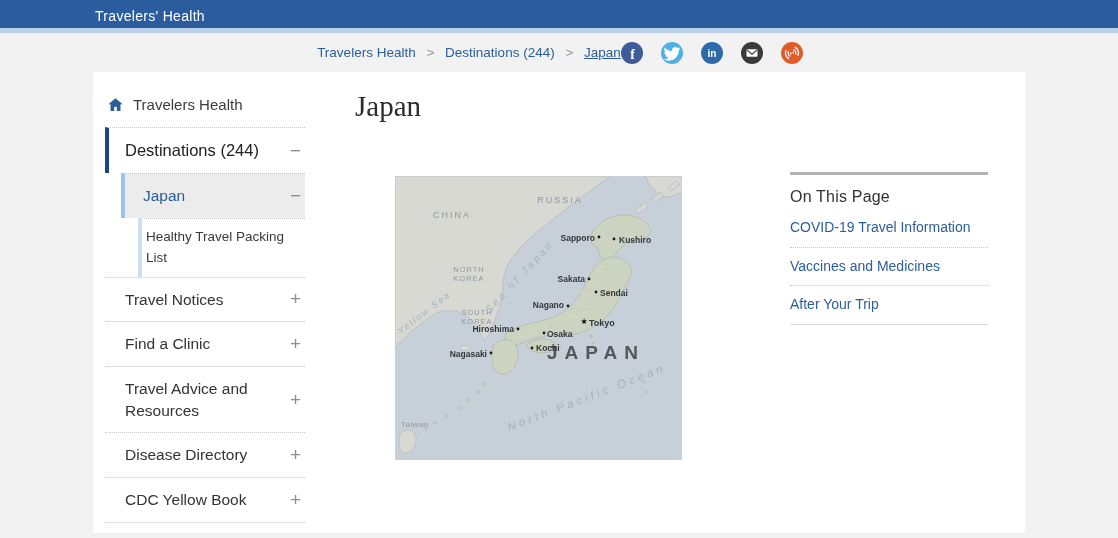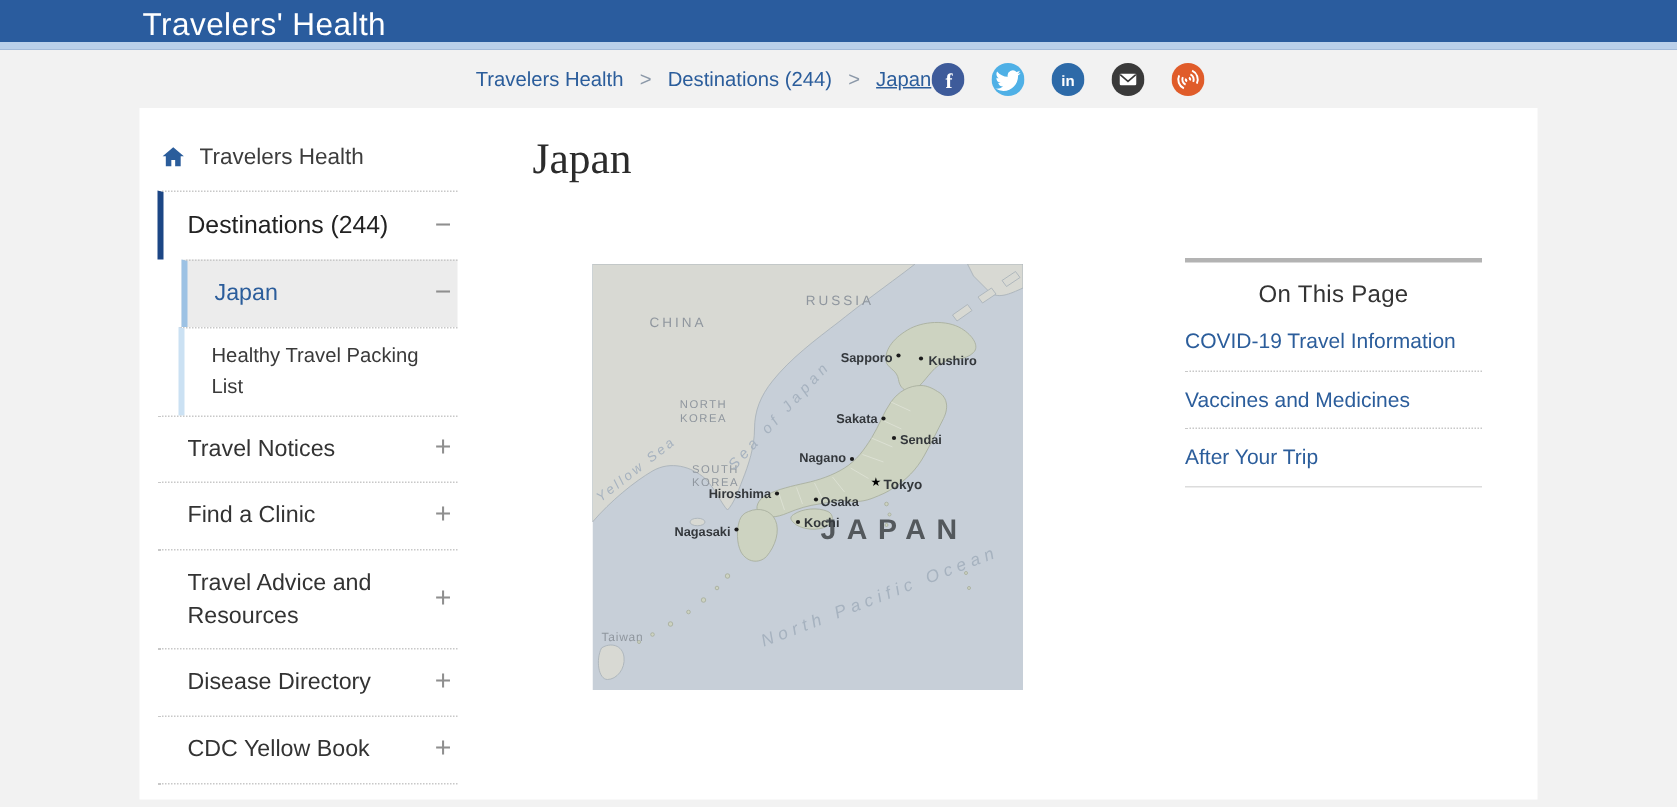--- a/index.html
+++ b/index.html
@@ -4,56 +4,56 @@
 <style>
   * { box-sizing: border-box; }
   html,body { margin:0; padding:0; }
   body {
     width:1118px; height:538px; overflow:hidden;
     background:var(--page_bg,#F2F2F2);
     font-family:"Liberation Sans", sans-serif;
   }
   
   .masthead { height:33px; background:var(--header_bg,#2A5C9E); border-bottom:5px solid var(--header_border,#BAD0EA); }
-  .masthead h1 { margin:0; padding-left:95px; font-size:21px; font-weight:400; color:#fff; line-height:33px; letter-spacing:.3px; }
+  .masthead h1 { margin:0; padding-left:95px; font-size:14px; font-weight:400; color:#fff; line-height:33px; letter-spacing:.3px; }
   .container { width:932px; margin-left:93px; }
   
   .bc-row { height:39px; display:flex; align-items:center; justify-content:center; padding:0 10px 0 12px; }
   .breadcrumb { font-size:13.5px; }
   .breadcrumb a { color:var(--link,#2B5D9B); text-decoration:none; cursor:pointer; }
   .breadcrumb a.current { text-decoration:underline; }
   .breadcrumb .sep { color:#8b98a8; margin:0 7px; }
   .social { display:flex; gap:18px; align-items:center; }
   .social a { display:block; width:22px; height:22px; cursor:pointer; }
   
   .card { position:relative; background:#fff; height:461px; }
   
   .sidebar { position:absolute; left:12px; top:14px; width:200px; }
   .home-row { display:flex; align-items:center; gap:9px; padding:10px 0 14px 2px; font-size:15px; color:#3c3c3c; cursor:pointer; }
   .home-row svg { flex:0 0 auto; }
   .nav { list-style:none; margin:0; padding:0; }
   .nav li { position:relative; border-top:1px dotted #c8c8c8; padding:11px 26px 11px 20px; font-size:15.5px; color:#333; line-height:1.4; cursor:pointer; }
   .nav .tog { position:absolute; right:4px; top:50%; transform:translateY(-50%); color:#8f8f8f; font-size:19px; font-weight:300; cursor:pointer; }
   .nav li.dest { font-size:16.5px; font-weight:500; color:#222; border-left:4px solid var(--bar_navy,#1C4685); padding-left:16px; }
   .nav li.japan { margin-left:16px; border-left:4px solid var(--bar_blue,#9DC2E4); background:var(--nav_active_bg,#ECECEC); padding-left:18px; color:var(--link,#2B5D9B); font-weight:500; font-size:15.5px; }
-  .nav li.packing { margin-left:14px; border-left:4px solid var(--bar_light,#CBE1F3); padding:8px 10px 8px 18px; font-size:13.5px; line-height:1.55; color:#3a3a3a; }
+  .nav li.packing { margin-left:33px; border-left:4px solid var(--bar_light,#CBE1F3); padding:8px 10px 8px 4px; font-size:13.5px; line-height:1.55; color:#3a3a3a; }
   
   .page-title { position:absolute; left:262px; top:18px; margin:0; font-family:"Liberation Serif", serif; font-size:29px; font-weight:400; color:#2b2b2b; }
   .map-fig { position:absolute; left:302px; top:104px; margin:0; width:287px; height:284px; }
   .map-fig svg { display:block; font-family:"Liberation Sans", sans-serif; }
   .m-region { fill:#8f969e; font-weight:400; }
   .m-water  { fill:#a6b2bf; font-style:italic; }
   .m-country{ fill:#53585c; font-weight:700; }
   .m-city   { fill:#33373b; font-weight:700; }
   .m-bold   { font-weight:700; }
   .m-dot  { fill:#1a1a1a; }
   .m-star { fill:#000; }
   
   .otp { position:absolute; left:697px; top:100px; width:198px; border-top:3px solid var(--otp_border,#B3B3B3); }
-  .otp h2 { margin:13px 0 3px; font-size:16px; font-weight:500; color:#333; letter-spacing:.2px;text-align:center; }
+  .otp h2 { margin:13px 0 3px; font-size:16px; font-weight:500; color:#333; letter-spacing:.2px; }
   .otp ul { list-style:none; margin:0; padding:0; border-bottom:1px solid #dcdcdc; }
   .otp li { border-bottom:1px dotted #c8c8c8; padding:9px 0; }
   .otp li:last-child { border-bottom:none; }
   .otp a { color:var(--link,#2B5D9B); text-decoration:none; font-size:14px; line-height:1.4; display:block; cursor:pointer; }
 </style>
 </head>
 <body>
 
 <div>
 

